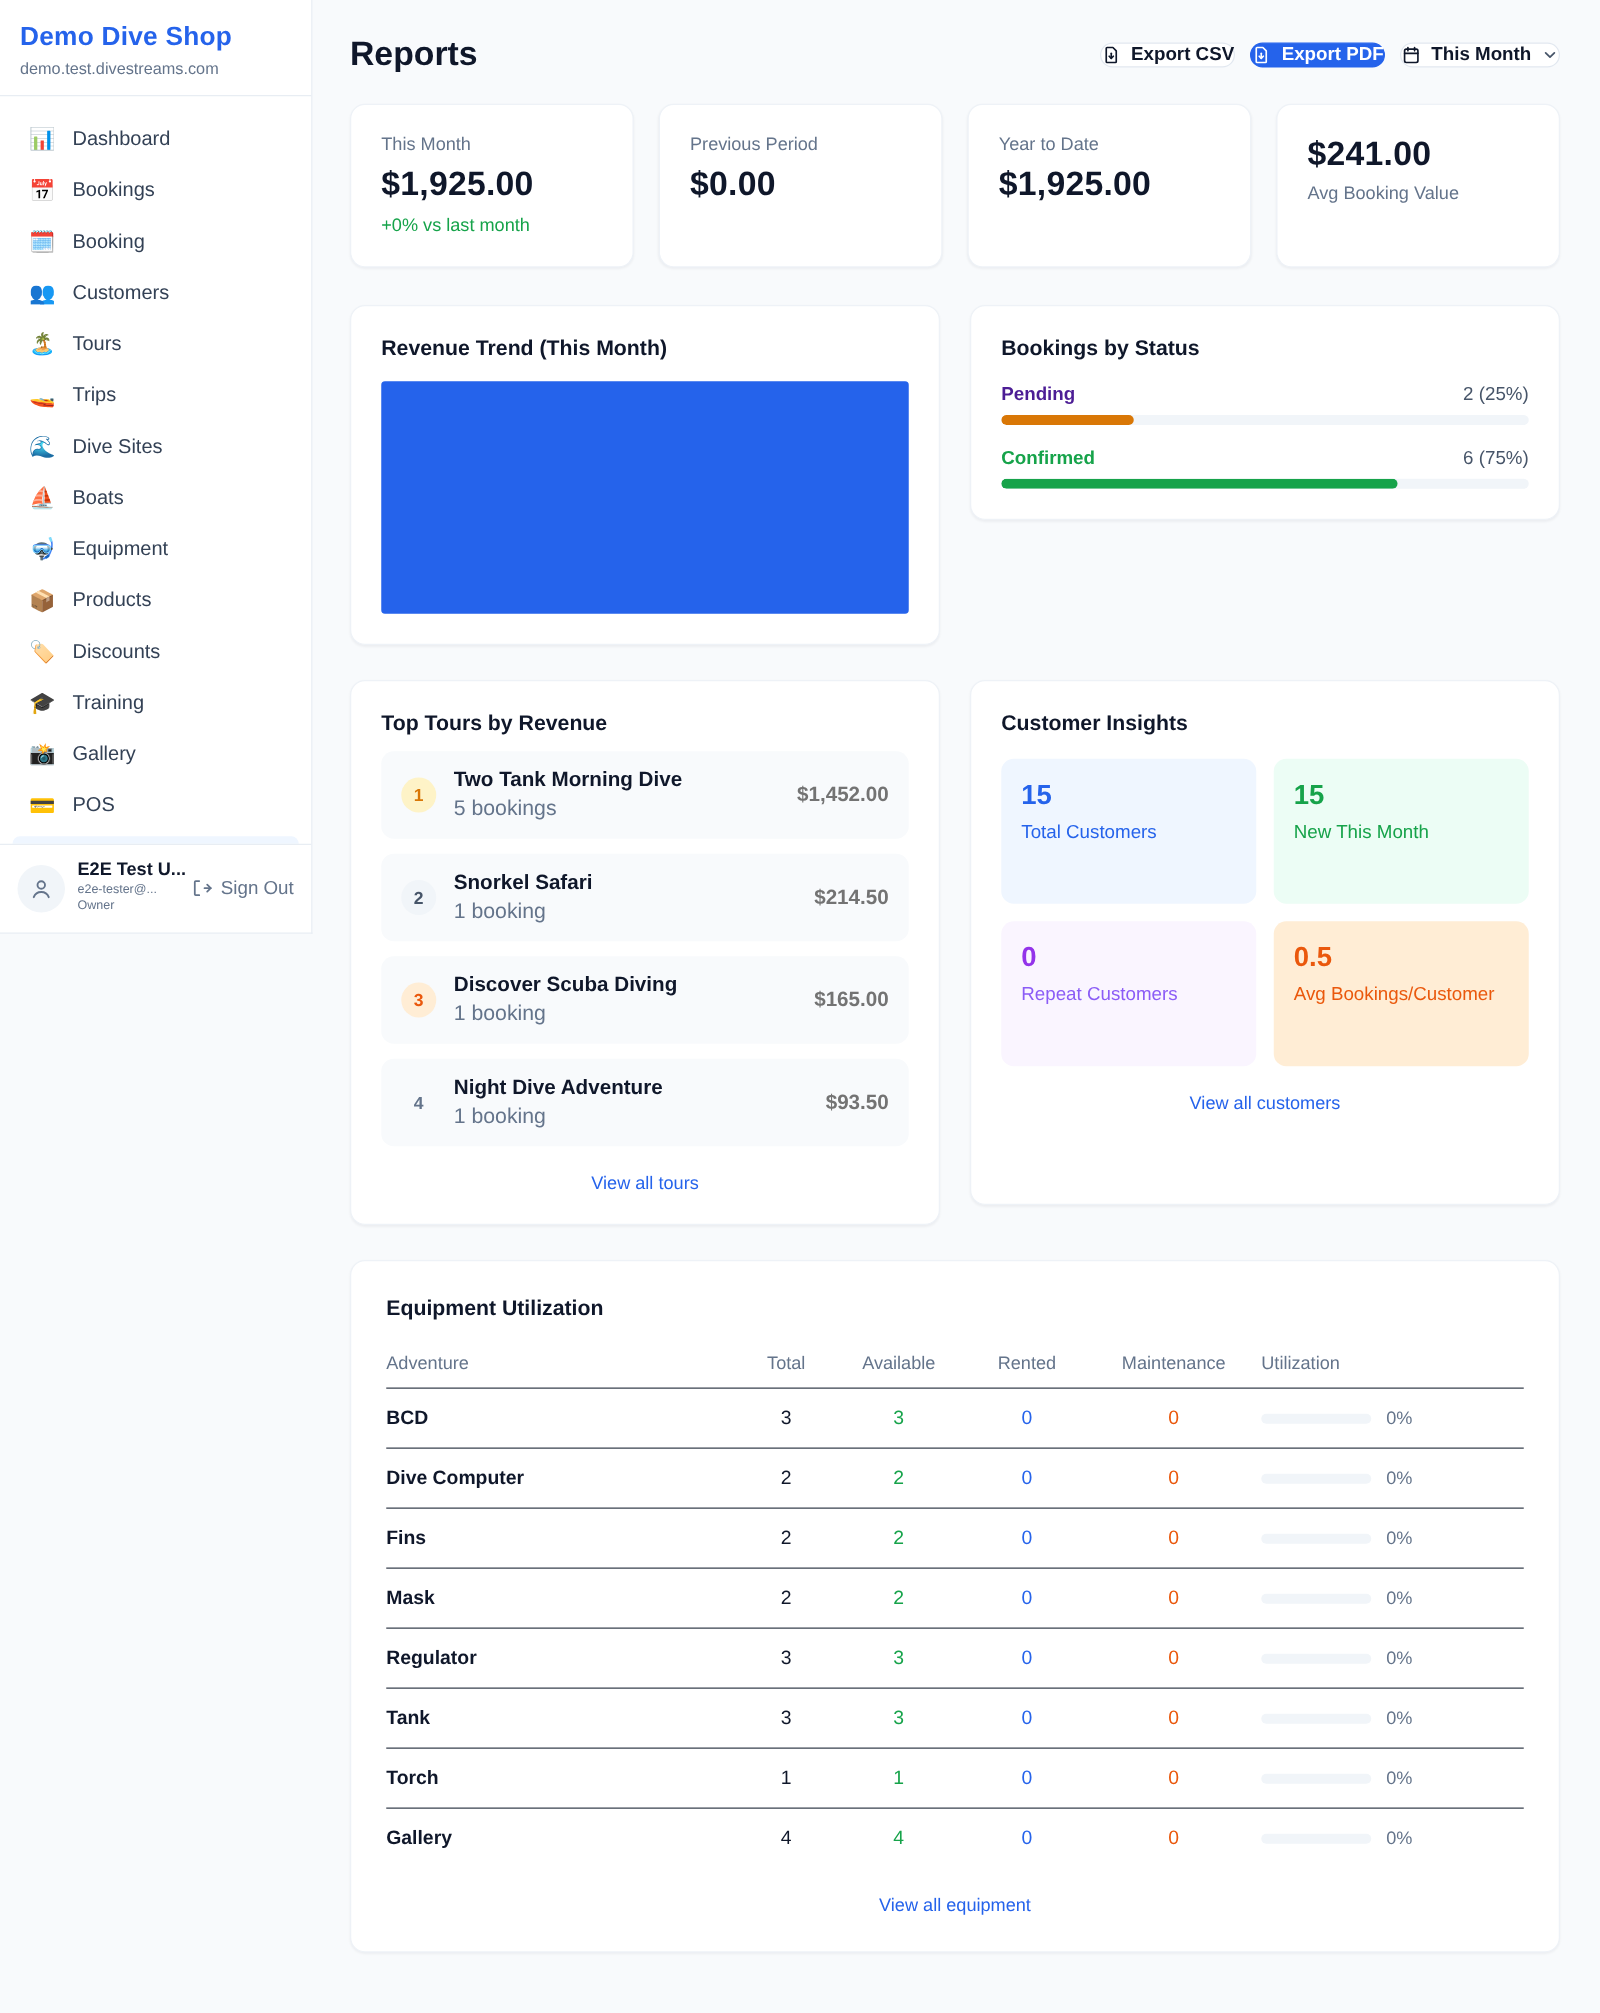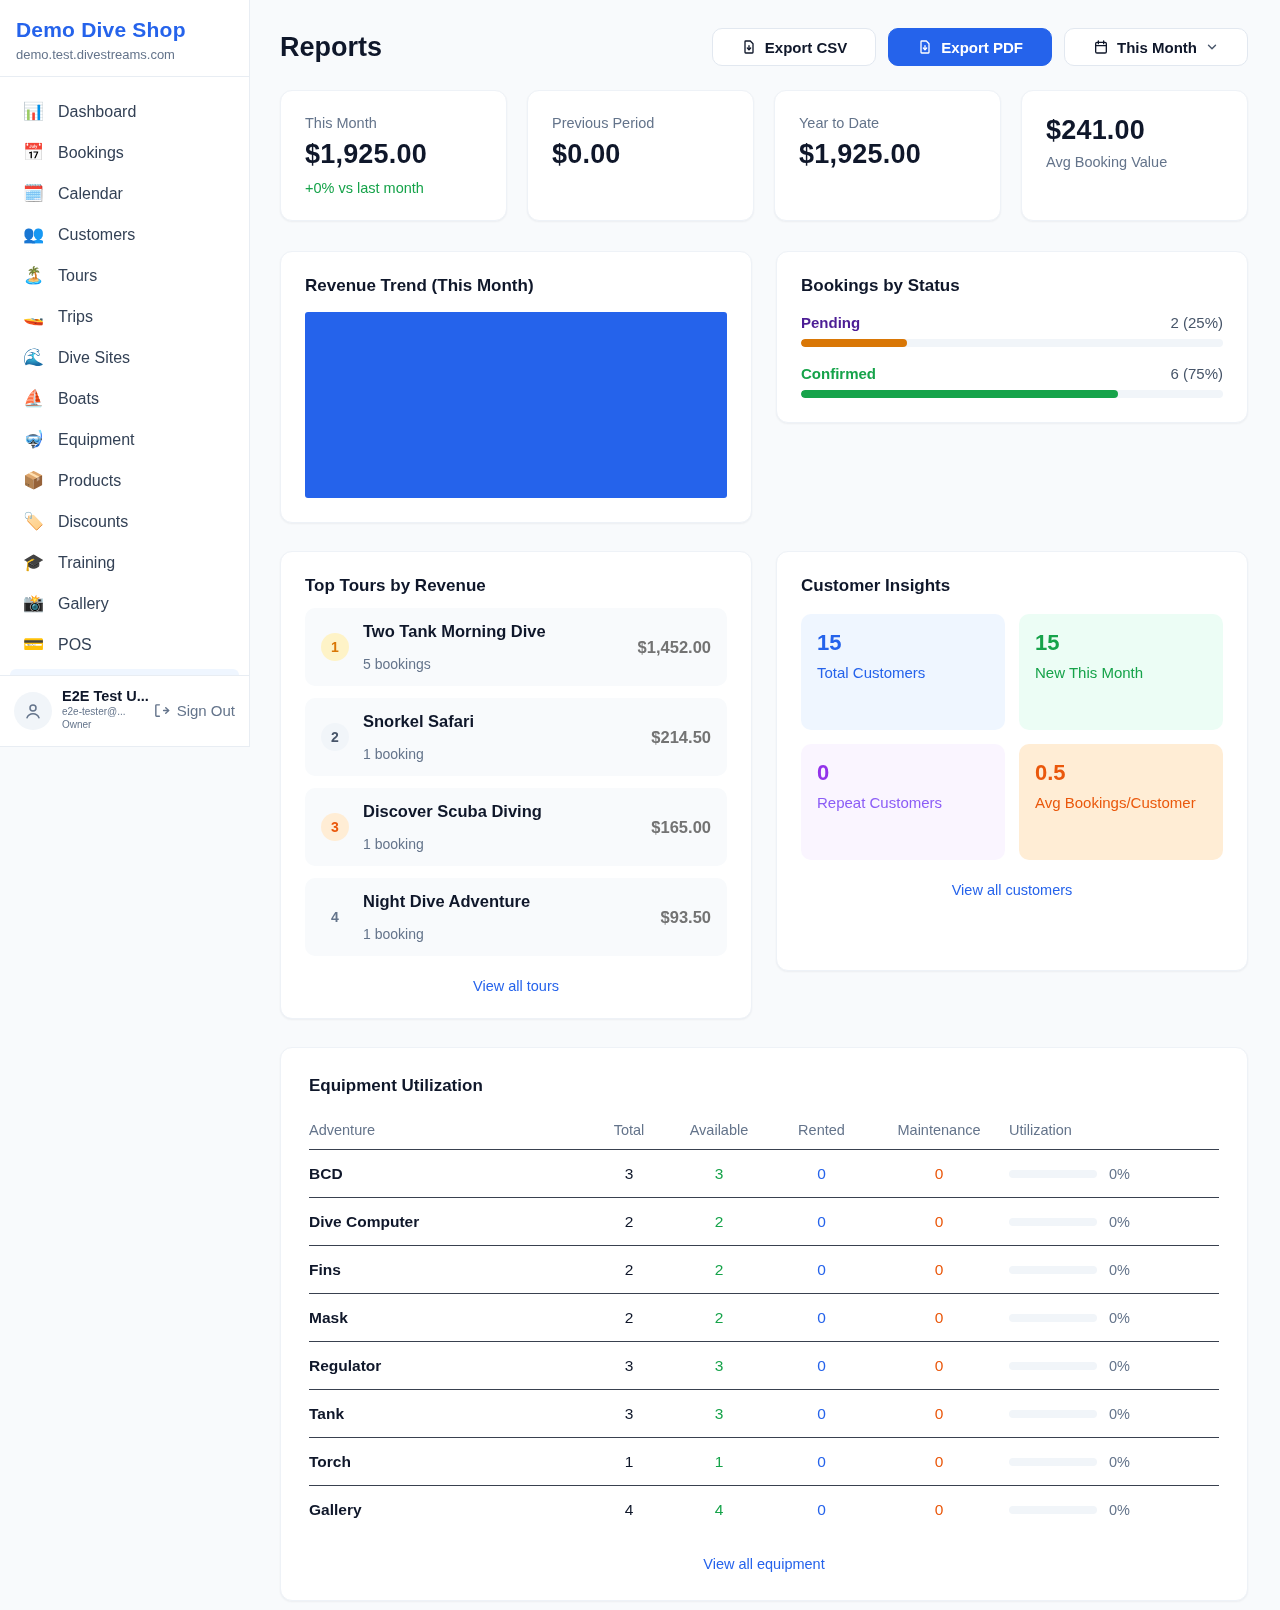--- a/index.html
+++ b/index.html
@@ -36,21 +36,21 @@
   .user-meta { min-width:0; flex:1; }
   .user-name { font-size:14.5px; font-weight:700; color:#0f172a; white-space:nowrap; }
   .user-email, .user-role { font-size:10px; color:#64748b; margin-top:2px; white-space:nowrap; }
   .signout { display:flex; align-items:center; gap:7px; color:#64748b; font-size:15px; margin-top:14px; cursor:pointer; flex:none; }
   
   .main { margin-left:250px; padding:28px 32px 40px 30px; }
   .page-header { display:flex; align-items:center; justify-content:space-between; margin-bottom:24px; }
   .page-title { font-size:27px; font-weight:800; color:#0f172a; }
   .header-actions { display:flex; gap:12px; }
   .btn {
-    display:flex; align-items:center; gap:8px; height:38px; padding:0 28px;
+    display:flex; align-items:center; gap:8px; height:20px; padding:0 0;
     border-radius:10px; font-size:15px; font-weight:600; cursor:pointer;
     background:#fff; border:1px solid #e2e8f0; color:#0f172a;
   }
   .btn-primary { background:#2563eb; border-color:#2563eb; color:#fff; }
   .btn svg { display:block; }
   
   .card {
     background:#fff; border-radius:12px; border:1px solid #eef2f7;
     box-shadow:0 1px 2px rgba(15,23,42,.05); padding:24px;
   }
@@ -85,21 +85,21 @@
   .rank {
     width:28px; height:28px; border-radius:50%; flex:none;
     display:flex; align-items:center; justify-content:center;
     font-size:14px; font-weight:700; color:#64748b;
   }
   .rank-1 { background:#fef3c7; color:#d97706; }
   .rank-2 { background:#f1f5f9; color:#475569; }
   .rank-3 { background:#ffedd5; color:#ea580c; }
   .tour-meta { flex:1; min-width:0; }
   .tour-name { font-size:16.5px; font-weight:700; color:#0f172a; }
-  .tour-sub { font-size:14px; color:#64748b; margin-top:15px; }
+  .tour-sub { font-size:17px; color:#64748b; margin-top:3px; }
   .tour-rev { font-size:16.5px; font-weight:700; color:#737373; }
   .link-center { display:block; text-align:center; color:#2563eb; font-size:14.5px; margin-top:22px; cursor:pointer; text-decoration:none; }
   
   .insight-grid { display:grid; grid-template-columns:1fr 1fr; gap:14px; margin-top:18px; }
   .tile { border-radius:10px; padding:16px; height:116px; }
   .tile-value { font-size:22px; font-weight:800; }
   .tile-label { font-size:15px; margin-top:8px; }
   .tile-blue { background:#eff6ff; } .tile-blue .tile-value,.tile-blue .tile-label { color:#2563eb; }
   .tile-green { background:#ecfdf5; } .tile-green .tile-value,.tile-green .tile-label { color:#16a34a; }
   .tile-purple { background:#faf5ff; } .tile-purple .tile-value { color:#9333ea; } .tile-purple .tile-label { color:#8b5cf6; }
@@ -136,21 +136,21 @@
     <div class="nav-item">
         <span class="nav-icon">📊</span>
         <span>Dashboard</span>
       </div>
     <div class="nav-item">
         <span class="nav-icon">📅</span>
         <span>Bookings</span>
       </div>
     <div class="nav-item">
         <span class="nav-icon">🗓️</span>
-        <span>Calendar</span>
+        <span>Booking</span>
       </div>
     <div class="nav-item">
         <span class="nav-icon">👥</span>
         <span>Customers</span>
       </div>
     <div class="nav-item">
         <span class="nav-icon">🏝️</span>
         <span>Tours</span>
       </div>
     <div class="nav-item">

